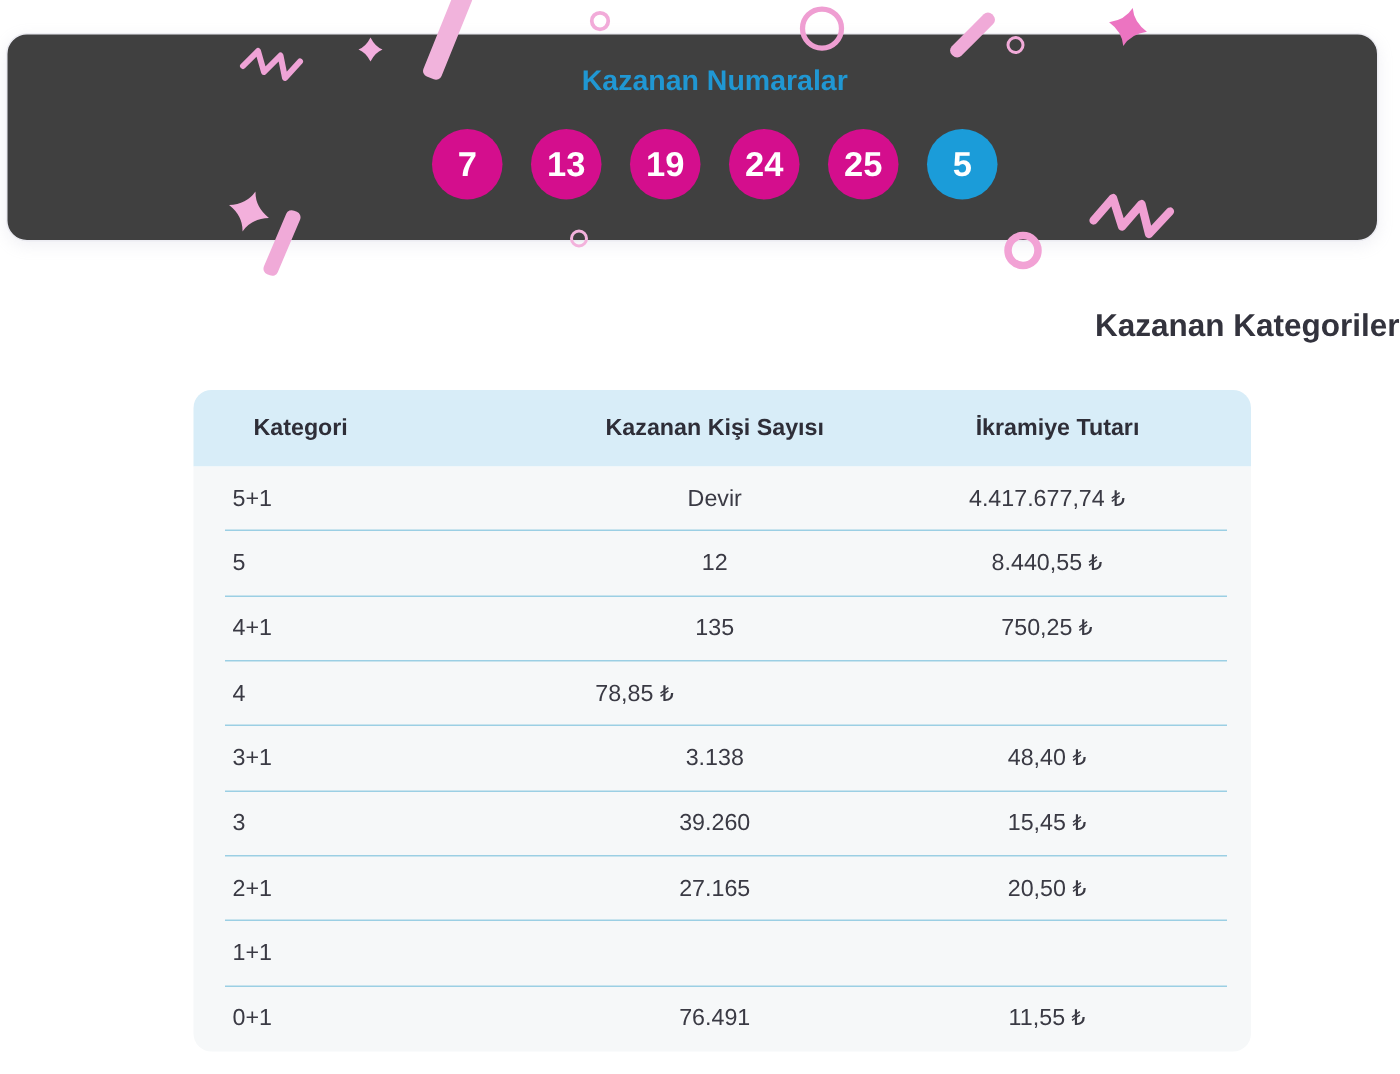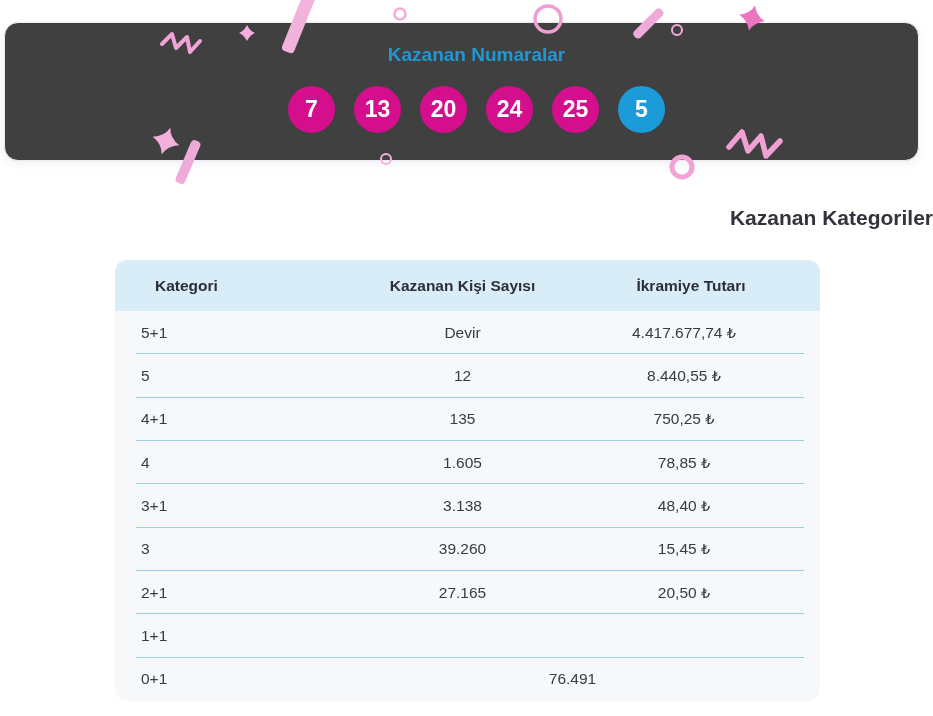--- a/index.html
+++ b/index.html
@@ -47,21 +47,21 @@
   
   .confetti-svg{position:absolute;left:0;top:0;z-index:2;pointer-events:none;}
 
   
   .section-title{
     position:absolute;top:206px;left:0;width:933px;margin:0;
     text-align:right;font-size:21px;font-weight:bold;color:#33333d;
   }
 
   
-  .table-card{position:absolute;left:115px;top:260px;width:705px;}
+  .table-card{position:absolute;left:129px;top:260px;width:705px;}
   .thead{
     display:flex;align-items:center;height:51px;
     background:var(--header-bg);border-radius:12px 12px 0 0;
     font-size:15.5px;font-weight:bold;color:#2e2e38;
   }
   .tbody{background:var(--row-bg);border-radius:0 0 12px 12px;overflow:hidden;}
   .trow{
     display:flex;align-items:center;height:43.33px;position:relative;
     font-size:15.5px;color:var(--text-dark);
   }
@@ -83,21 +83,21 @@
 
   <div class="numbers-card">
     <div class="nc-inner">
       <h2 class="nc-title">Kazanan Numaralar</h2>
       <div class="balls">
 
           <div class="ball">7</div>
 
           <div class="ball">13</div>
 
-          <div class="ball">20</div>
+          <div class="ball">19</div>
 
           <div class="ball">24</div>
 
           <div class="ball">25</div>
 
           <div class="ball bonus">5</div>
         </div>
     </div>
   </div>
 
@@ -166,21 +166,20 @@
         </div>
 
         <div class="trow">
           <div class="c-cat">4+1</div>
           <div class="c-num">135</div>
           <div class="c-prize">750,25 <span class="lira">₺</span></div>
         </div>
 
         <div class="trow">
           <div class="c-cat">4</div>
-          <div class="c-num">1.605</div>
           <div class="c-prize">78,85 <span class="lira">₺</span></div>
         </div>
 
         <div class="trow">
           <div class="c-cat">3+1</div>
           <div class="c-num">3.138</div>
           <div class="c-prize">48,40 <span class="lira">₺</span></div>
         </div>
 
         <div class="trow">
@@ -195,17 +194,18 @@
           <div class="c-prize">20,50 <span class="lira">₺</span></div>
         </div>
 
         <div class="trow">
           <div class="c-cat">1+1</div>
         </div>
 
         <div class="trow">
           <div class="c-cat">0+1</div>
           <div class="c-num">76.491</div>
+          <div class="c-prize">11,55 <span class="lira">₺</span></div>
         </div>
       </div>
   </div>
 
 </div>
 
 </body></html>

